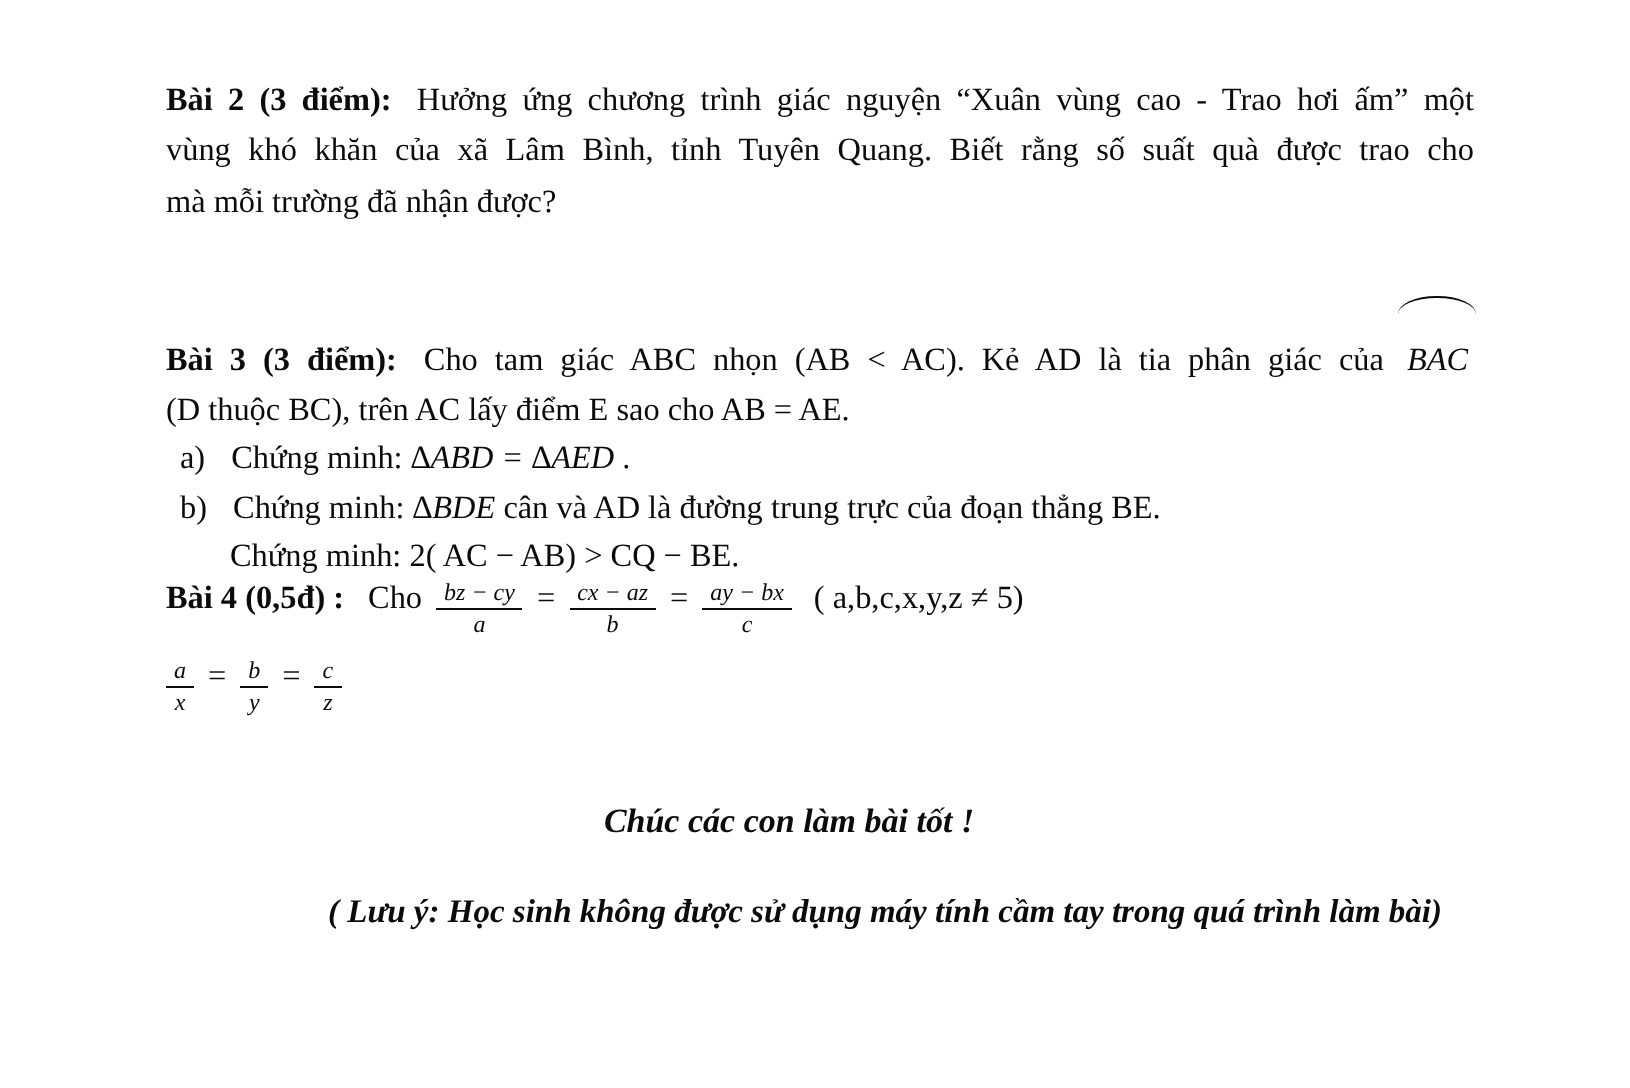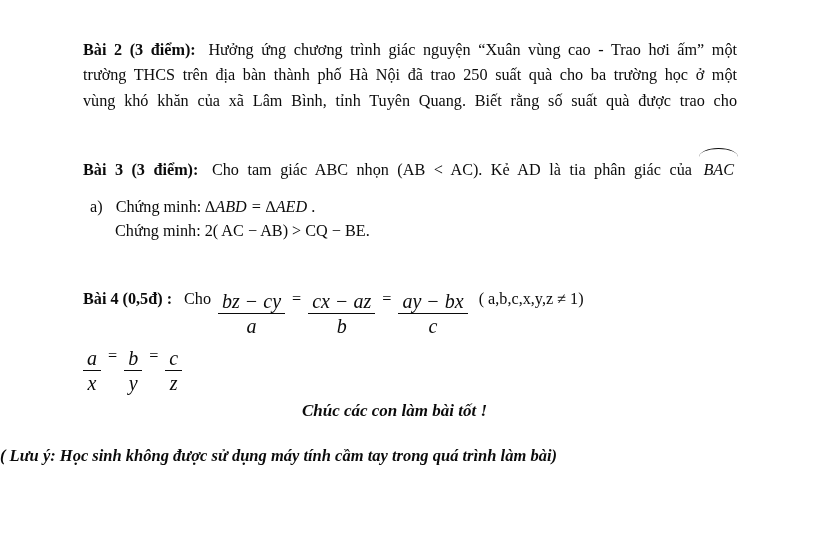--- a/index.html
+++ b/index.html
@@ -12,71 +12,78 @@
     color:#0b0b0b;
   }
   .block{position:absolute;left:83px;width:654px;}
   #bai2{top:38px;}
   #bai3{top:151px;}
   #bai4{top:290px;}
   .line{font-size:16.2px;line-height:25.3px;}
   #bai3 .line{line-height:24.6px;}
   .just{text-align:justify;text-align-last:justify;}
   .lbl{font-weight:700;margin-right:5px;}
-  .item{padding-left:7px;margin-top:12px;}
+  .item{padding-left:7px;}
   .item .ilab{margin-right:9px;}
   .sub{padding-left:32px;}
   .mi{font-style:italic;}
   
-  .anglehat{display:inline-block;position:relative;font-style:italic;padding:7px 3px 0 3px;}
+  .anglehat{display:inline-block;position:relative;font-style:italic;padding:17px 3px 0 3px;}
   .anglehat::before{
     content:"";position:absolute;left:-1px;right:-1px;top:-3px;height:8px;
     border-top:1.6px solid #0b0b0b;
     border-radius:50% 50% 0 0 / 100% 100% 0 0;
   }
   
   .frow{display:flex;font-size:16.2px;gap:7px;}
   .frow2{margin-top:9px;}
-  .frac{display:inline-block;text-align:center;font-style:italic;line-height:1.12;font-size:20px;}
+  .frac{display:inline-block;text-align:center;font-style:italic;line-height:1.12;font-size:12px;}
   .frac .num{display:block;border-bottom:1.4px solid #0b0b0b;padding:0 4px 1px 4px;}
   .frac .den{display:block;padding-top:1px;}
   .eq{font-style:normal;}
   .cond{margin-left:4px;}
   .wish{
     position:absolute;left:0;top:401px;width:789px;
     text-align:center;font-weight:700;font-style:italic;font-size:17px;
   }
   .note{
     position:absolute;left:0;top:446px;width:721px;
-    text-align:left;font-weight:700;font-style:italic;font-size:16.5px;
+    text-align:right;font-weight:700;font-style:italic;font-size:16.5px;
   }
 </style>
 </head>
 <body>
 
 <section class="block" id="bai2">
   <div class="line just">
     <span class="lbl">Bài 2 (3 điểm):</span>
     <span>Hưởng ứng chương trình giác nguyện “Xuân vùng cao - Trao hơi ấm” một</span>
   </div>
-  <div class="line just">trường THCS trên địa bàn thành phố Hà Nội đã trao 250 suất quà cho ba trường học ở một</div>
   <div class="line just">vùng khó khăn của xã Lâm Bình, tỉnh Tuyên Quang. Biết rằng số suất quà được trao cho</div>
+  <div class="line">mà mỗi trường đã nhận được?</div>
 </section>
 
 <section class="block" id="bai3">
   <div class="line just">
     <span class="lbl">Bài 3 (3 điểm):</span>
     <span>Cho tam giác ABC nhọn (AB &lt; AC). Kẻ AD là tia phân giác của</span>
     <span class="anglehat"><span>BAC</span></span>
   </div>
+  <div class="line">(D thuộc BC), trên AC lấy điểm E sao cho AB = AE.</div>
   <div class="line item">
     <span class="ilab">a)</span>
     <span>Chứng minh:</span>
     <span class="mi">∆ABD = ∆AED</span>
     <span>.</span>
+  </div>
+  <div class="line item">
+    <span class="ilab">b)</span>
+    <span>Chứng minh:</span>
+    <span class="mi">∆BDE</span>
+    <span>cân và AD là đường trung trực của đoạn thẳng BE.</span>
   </div>
   <div class="line sub">Chứng minh: 2( AC − AB) &gt; CQ − BE.</div>
 </section>
 
 <section class="block" id="bai4">
   <div class="frow">
     <span class="lbl">Bài 4 (0,5đ) :</span>
     <span>Cho</span>
     <span class="frac">
         <span class="num">bz − cy</span>
@@ -85,21 +92,21 @@
     <span class="eq">=</span>
     <span class="frac">
         <span class="num">cx − az</span>
         <span class="den">b</span>
       </span>
     <span class="eq">=</span>
     <span class="frac">
         <span class="num">ay − bx</span>
         <span class="den">c</span>
       </span>
-    <span class="cond">( a,b,c,x,y,z ≠ 1)</span>
+    <span class="cond">( a,b,c,x,y,z ≠ 5)</span>
   </div>
   <div class="frow frow2">
     <span class="frac">
         <span class="num">a</span>
         <span class="den">x</span>
       </span>
     <span class="eq">=</span>
     <span class="frac">
         <span class="num">b</span>
         <span class="den">y</span>

